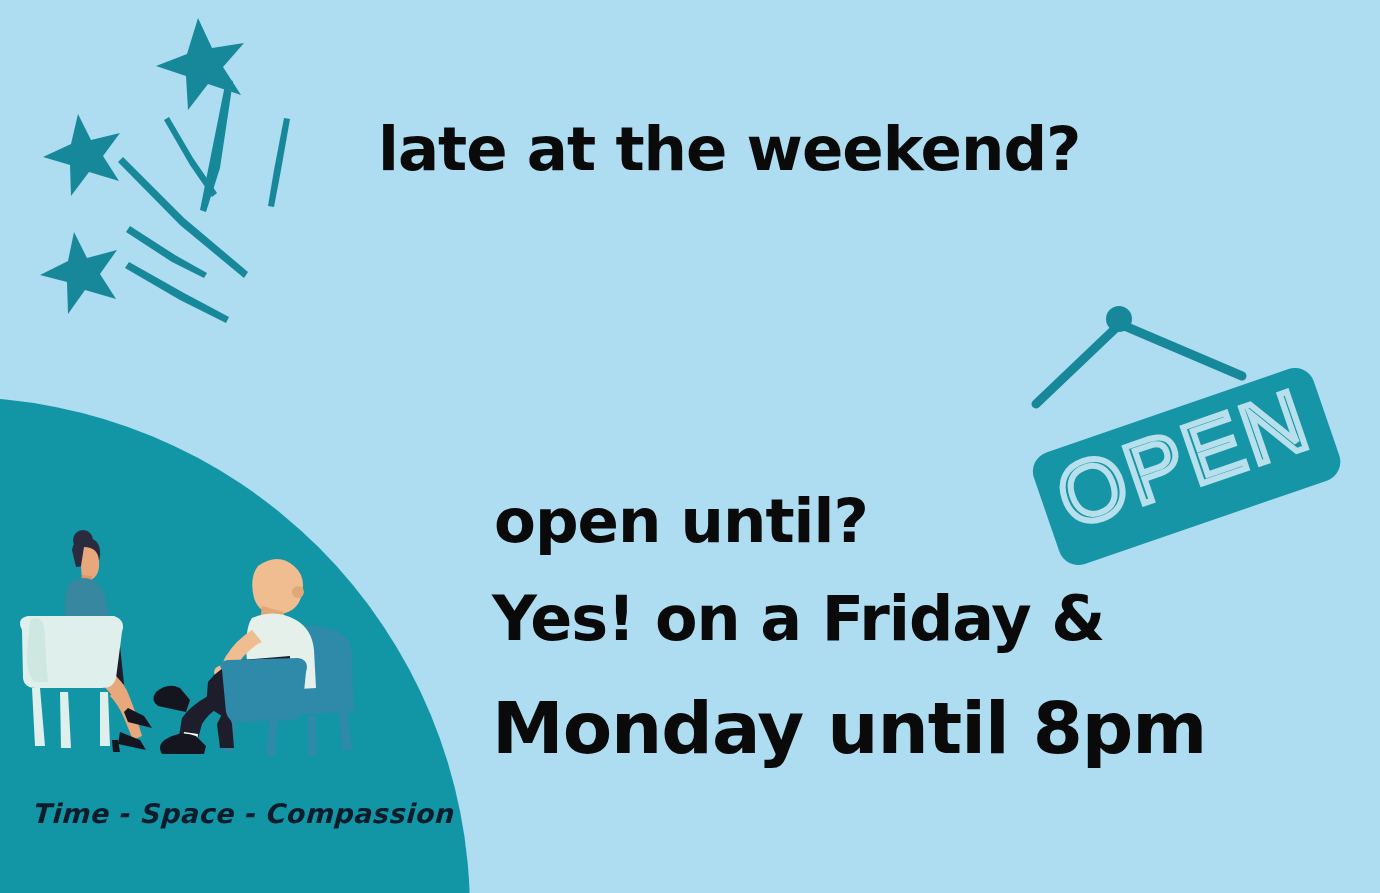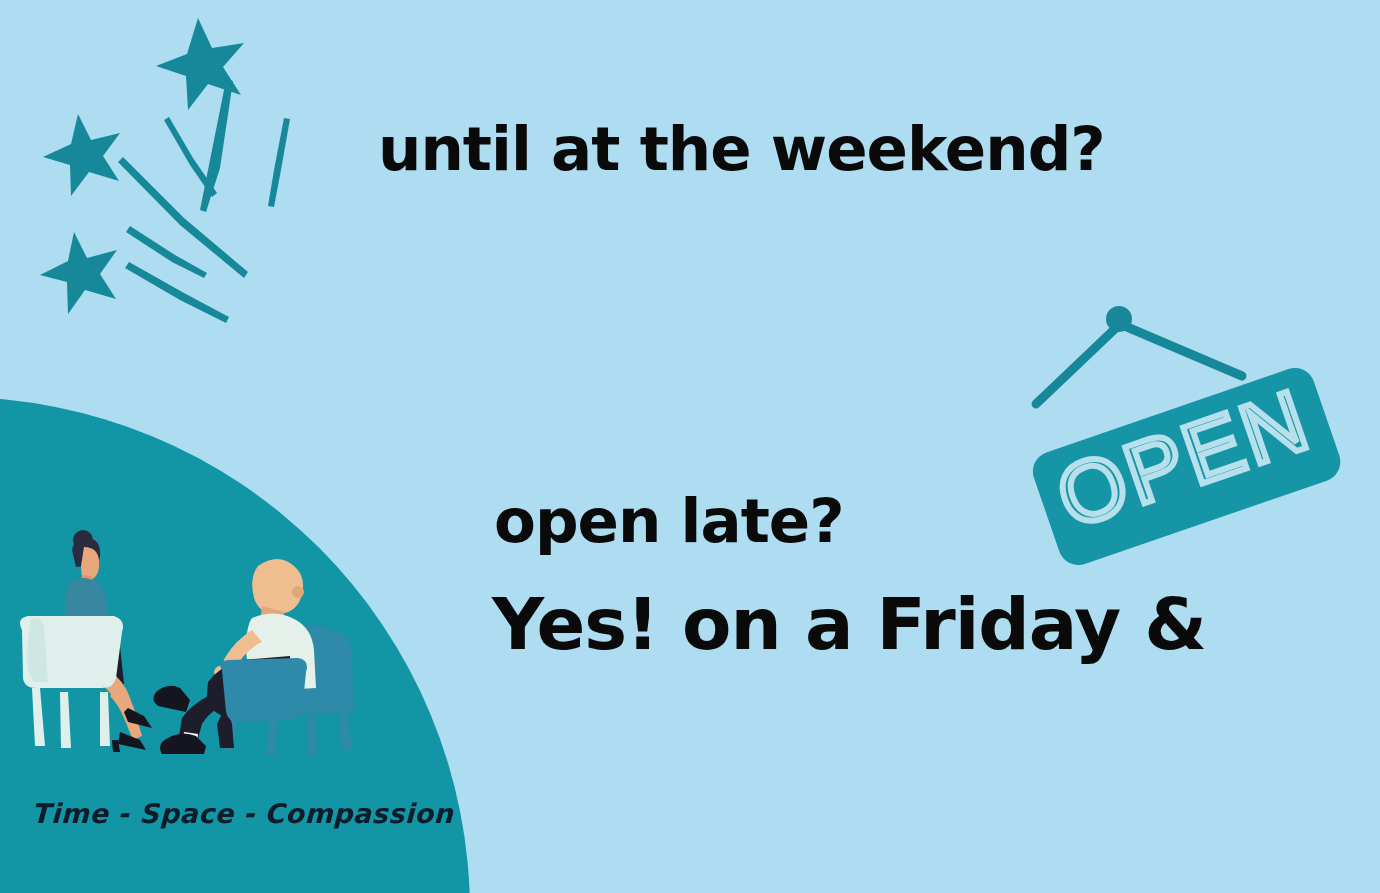--- a/index.html
+++ b/index.html
@@ -85,21 +85,21 @@
   }
   .hl-late-q {
     left: 494px;
     top: 490px;
     font-size: 61px;
     line-height: 1.0;
   }
   .hl-late-a1 {
     left: 492px;
     top: 588px;
-    font-size: 72px;
+    font-size: 62px;
     line-height: 1.0;
   }
   .hl-late-a2 {
     left: 492px;
     top: 692px;
     font-size: 72px;
     line-height: 1.0;
   }
 
   
@@ -204,23 +204,24 @@
 
       <path d="M148 172 q12 -10 24 -4 l10 12 l-4 12 l-28 -6 q-8 -6 -2 -14 z" fill="#15151f"></path>
       <path d="M160 218 q14 -8 28 -2 l10 10 l-2 8 l-42 0 q-6 -10 6 -16 z" fill="#15151f"></path>
     </g>
 
     <path d="M214 150 q-6 -8 6 -10 l70 -2 q12 2 8 14 l-4 40 q-2 8 -12 8 l-52 2 q-10 0 -12 -10 z" fill="#2e8aa8"></path>
   </svg>
 
   <div class="tagline">Time - Space - Compassion</div>
 
-  <div class="headline hl-weekend-q">until at the weekend?</div>
-  <div class="headline hl-late-q">open late?</div>
+  <div class="headline hl-weekend-q">late at the weekend?</div>
+  <div class="headline hl-late-q">open until?</div>
   <div class="headline hl-late-a1">Yes! on a Friday &amp;</div>
+  <div class="headline hl-late-a2">Monday until 8pm</div>
 
   <div class="open-sign-wrap">
     <svg viewBox="0 0 350 300" width="350" height="300">
 
       <g stroke="#17889a" stroke-width="9" stroke-linecap="round" fill="none">
         <line x1="110" y1="24" x2="26" y2="104"></line>
         <line x1="110" y1="24" x2="232" y2="76"></line>
       </g>
 
       <circle cx="109" cy="19" r="13" fill="#17889a"></circle>

